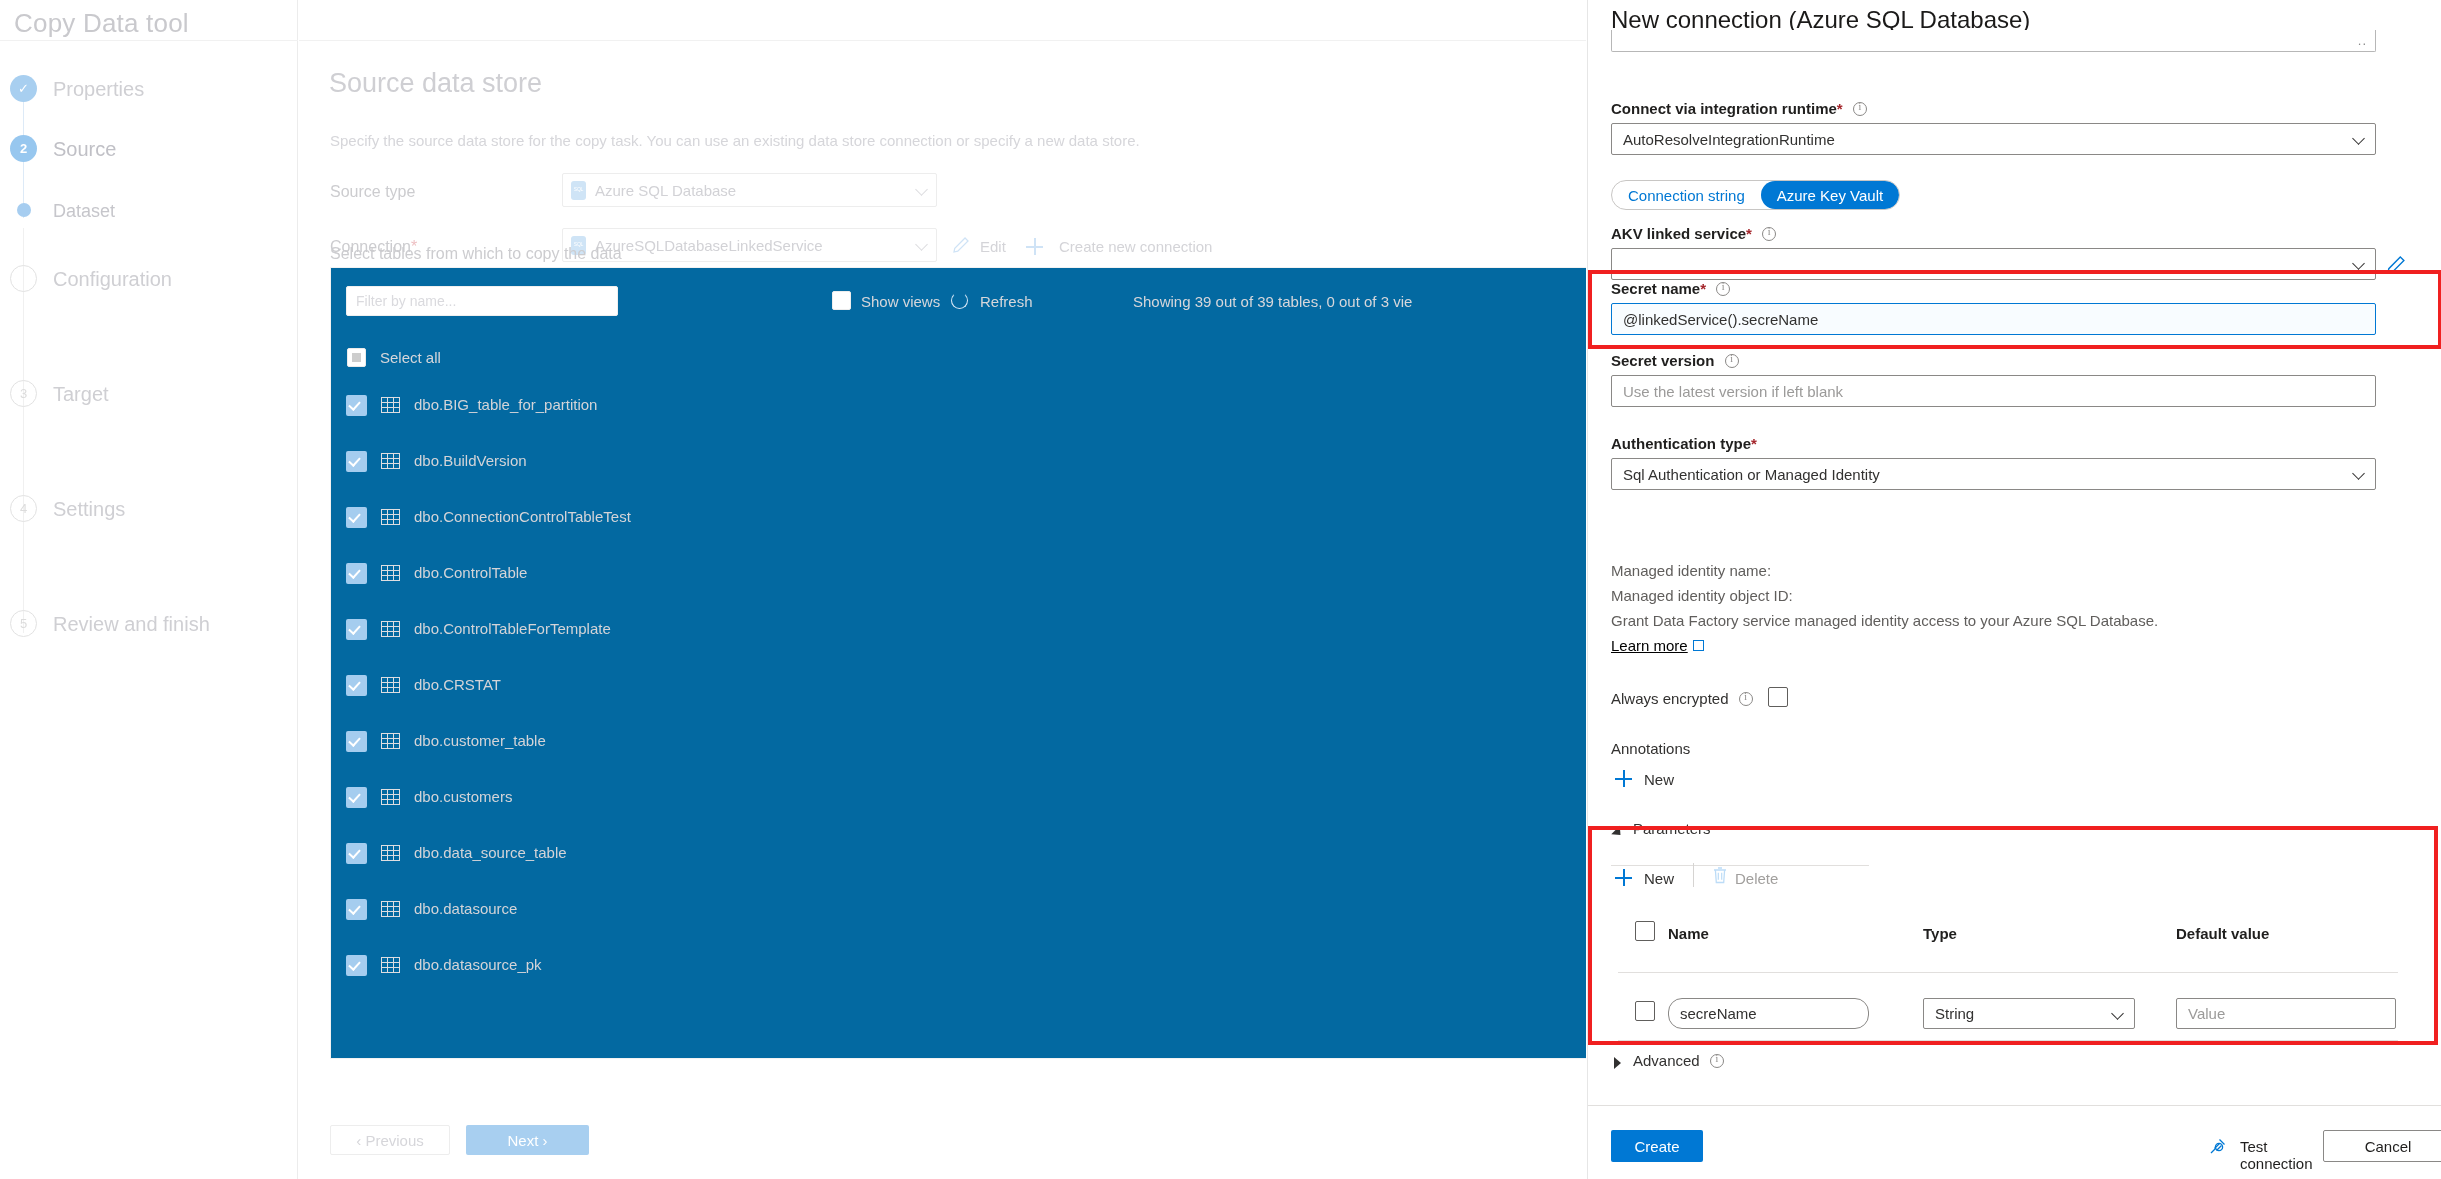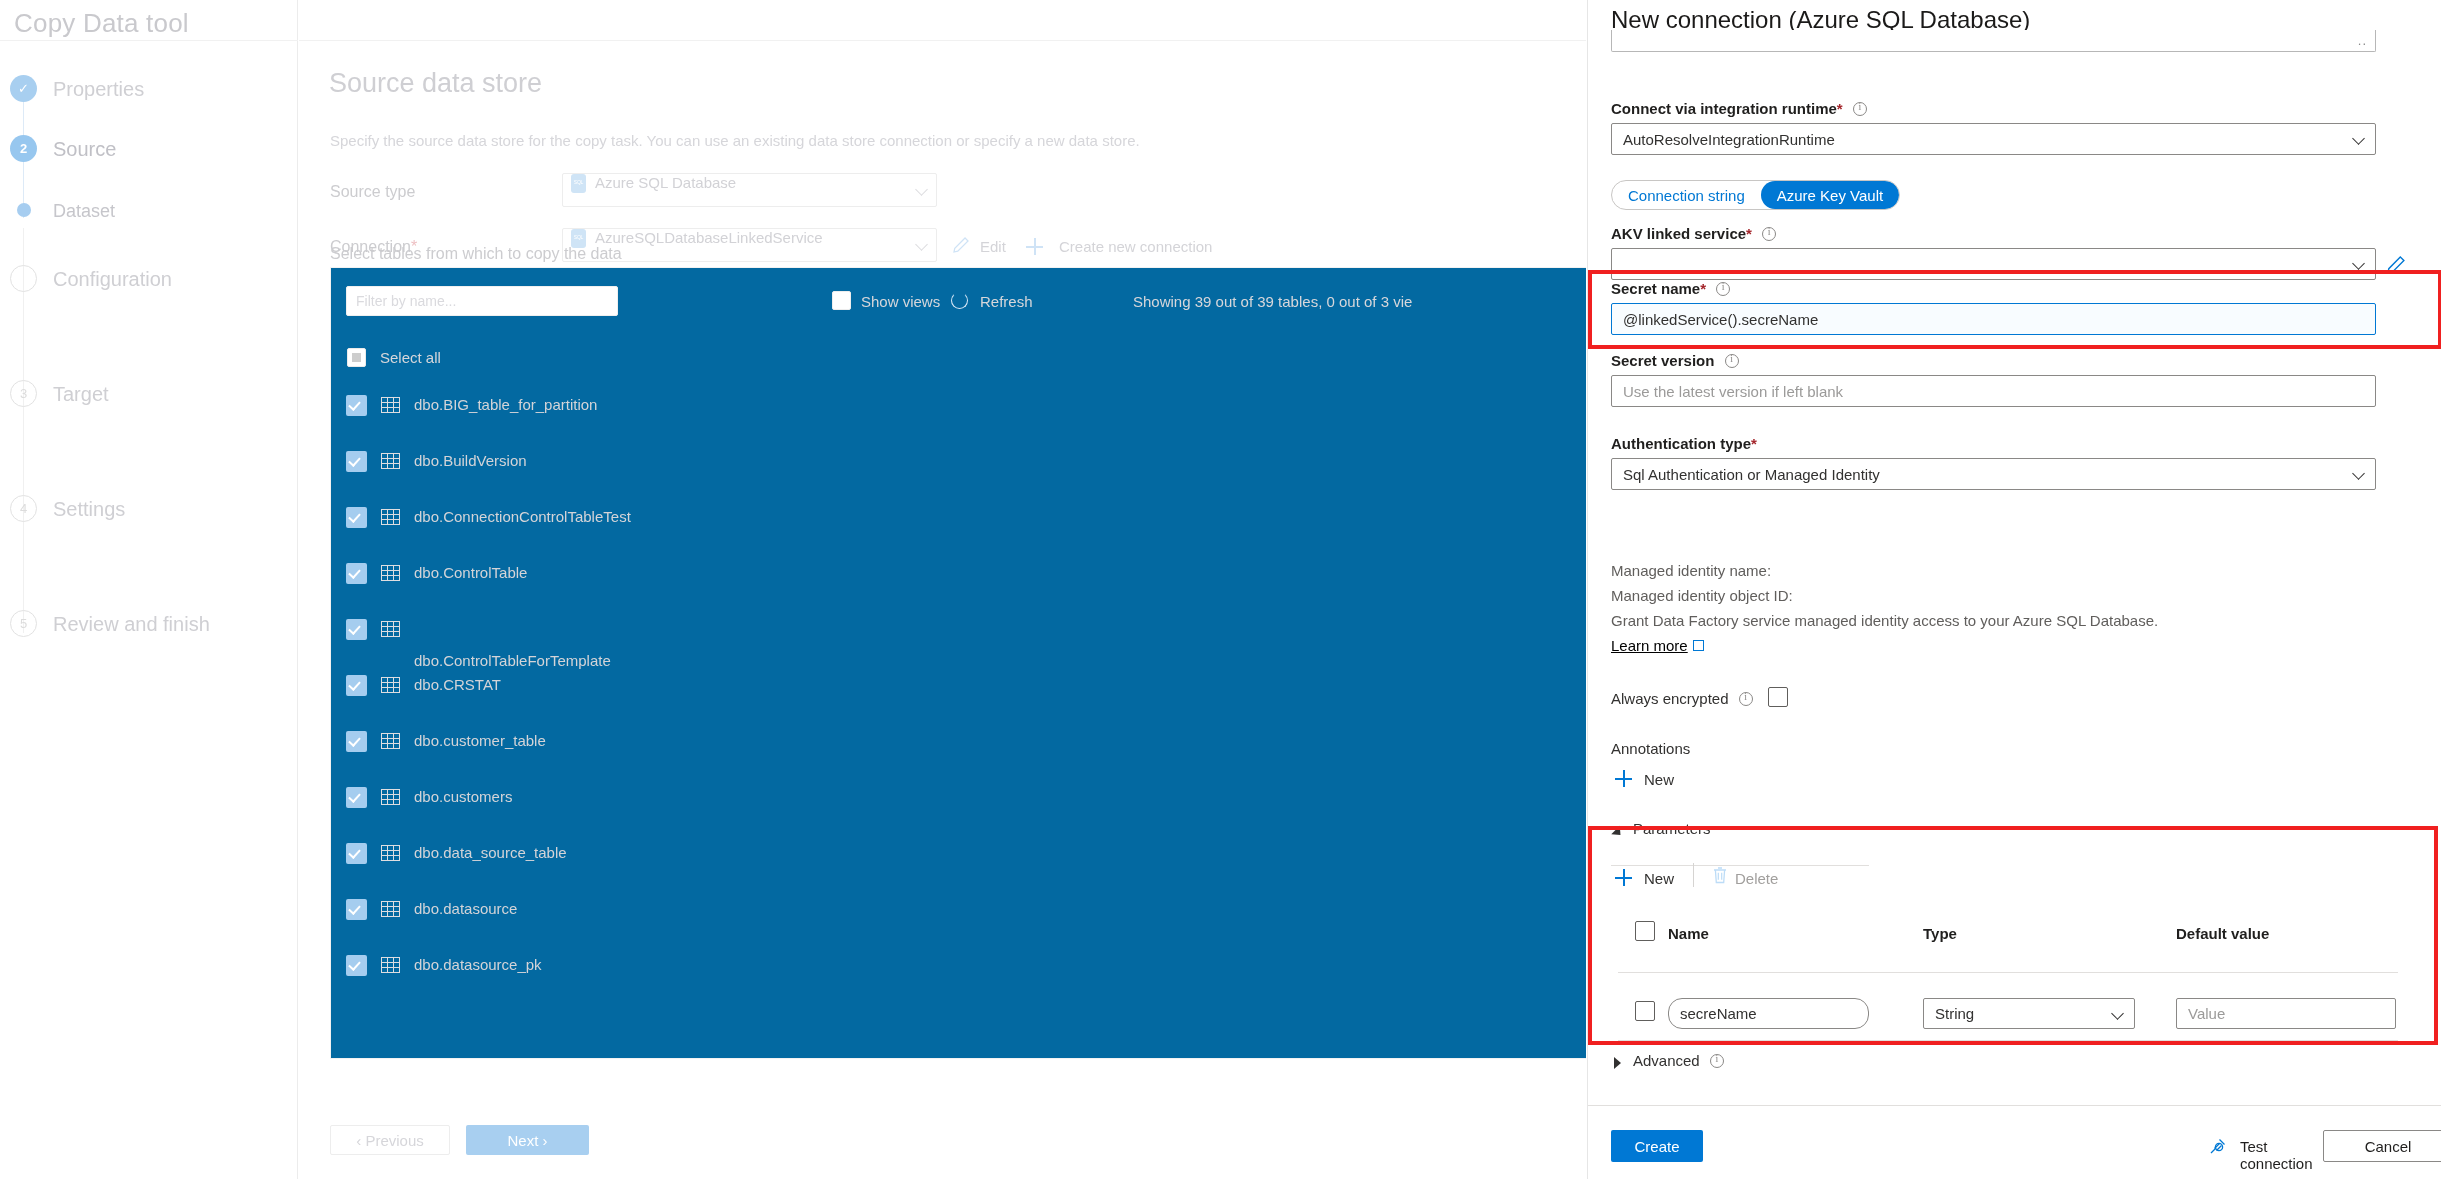--- a/index.html
+++ b/index.html
@@ -59,21 +59,21 @@
   }
   #page-sub {
     position: absolute; left: 31px; top: 132px; font-size: 15px; color: #d6d6da; white-space: nowrap;
   }
   .frm-label {
     position: absolute; font-size: 16px; color: #cccccf;
   }
   .frm-label .req { color: #eec0c3; font-size: 16px; }
   .combo {
     position: absolute; height: 34px; border: 1px solid #ededed; border-radius: 2px;
-    background: #fff; display: flex; align-items: flex-start; padding: 0 8px;
+    background: #fff; display: flex; align-items: center; padding: 0 8px;
   }
   .combo .dbicon {
     width: 15px; height: 19px; margin-right: 9px; flex: 0 0 auto;
     background: #cfe4f6; border-radius: 3px; position: relative;
   }
   .combo .dbicon:after {
     content: "SQL"; position: absolute; left: 0; right: 0; top: 5px;
     font-size: 5px; color: #ffffff; text-align: center; letter-spacing: -.2px;
   }
   .combo .ctxt { font-size: 15px; color: #d2d2d6; white-space: nowrap; overflow: hidden; }
@@ -381,21 +381,21 @@
             <i class="b"></i>
           </div>
           <div class="tbl-name" style="left: 83px; top: 296px;">dbo.ControlTable</div>
           <div class="row-check" style="left: 15px; top: 351px;">
             <span class="tick"></span>
           </div>
           <div class="grid-ic" style="left: 50px; top: 353px;">
             <i></i>
             <i class="b"></i>
           </div>
-          <div class="tbl-name" style="left: 83px; top: 352px; margin-top: 32px;">dbo.ControlTableForTemplate</div>
+          <div class="tbl-name" style="left: 83px; top: 352px;">dbo.ControlTableForTemplate</div>
           <div class="row-check" style="left: 15px; top: 407px;">
             <span class="tick"></span>
           </div>
           <div class="grid-ic" style="left: 50px; top: 409px;">
             <i></i>
             <i class="b"></i>
           </div>
           <div class="tbl-name" style="left: 83px; top: 408px;">dbo.CRSTAT</div>
           <div class="row-check" style="left: 15px; top: 463px;">
             <span class="tick"></span>

